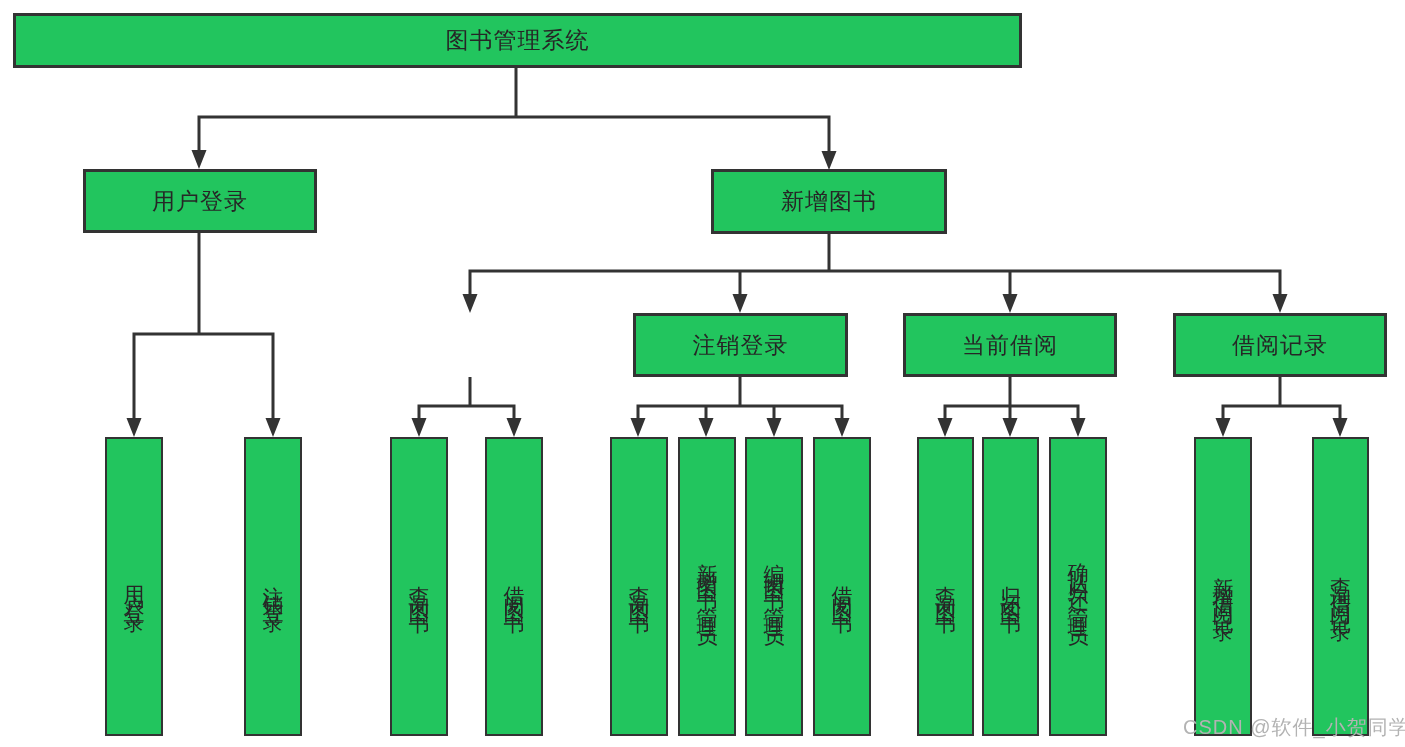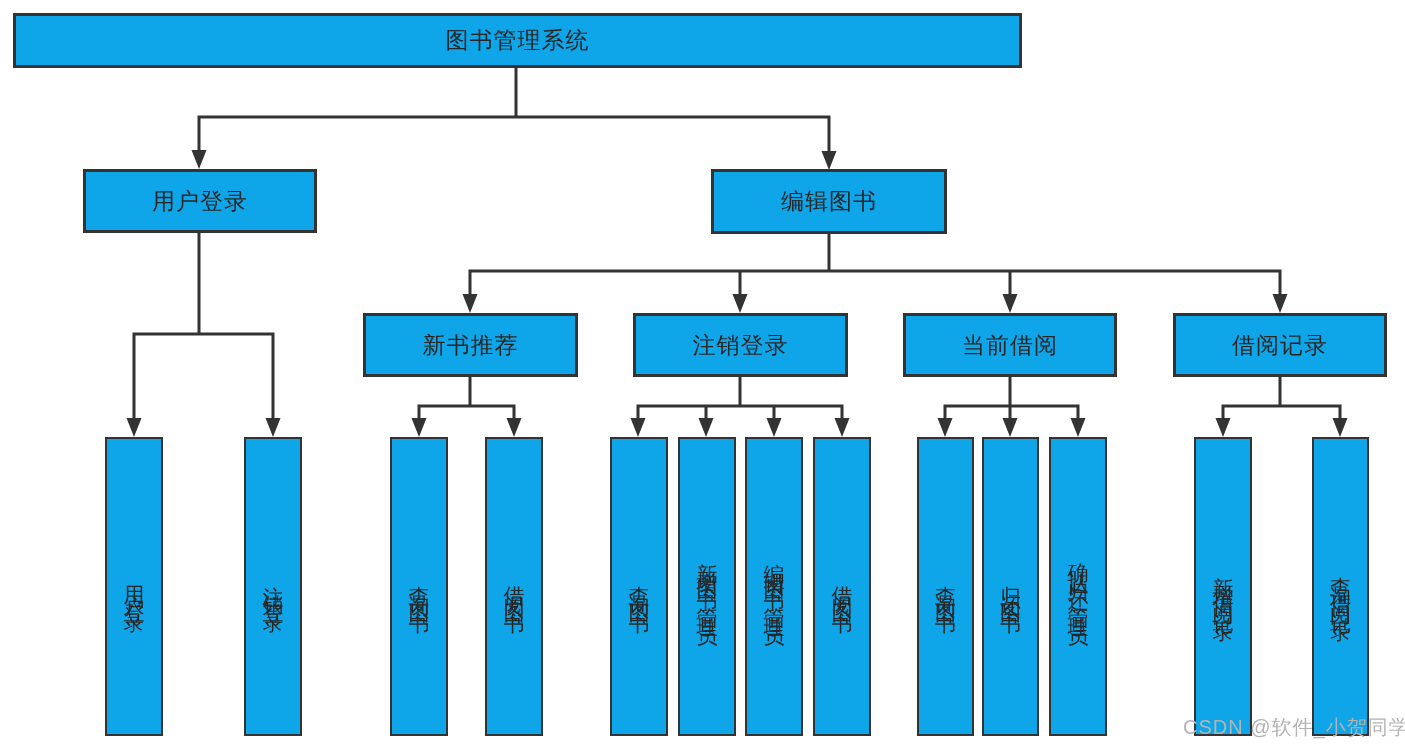--- a/index.html
+++ b/index.html
@@ -13,21 +13,21 @@
   .connectors{
     position:absolute;left:0;top:0;width:1405px;height:747px;
     z-index:1;
   }
   .ln{stroke:#333333;stroke-width:3;fill:none;}
   .tri{fill:#333333;stroke:none;}
   .box{
     position:absolute;
     box-sizing:border-box;
     border:3px solid #333333;
-    background:#0ea5e9;
+    background:#22c55e;
     display:flex;align-items:center;justify-content:center;
     color:#262626;
     z-index:2;
   }
   .hbox{font-size:23px;letter-spacing:1px;}
   .leaf{border-width:2.5px;font-size:21px;}
   .leaf .vtxt{
     writing-mode:vertical-rl;
     text-orientation:mixed;
     letter-spacing:9px;
@@ -93,26 +93,23 @@
   </svg>
 
   <div class="box hbox" style="left:13px;top:13px;width:1009px;height:55px">
     <span>图书管理系统</span>
   </div>
 
   <div class="box hbox" style="left:83px;top:169px;width:234px;height:64px">
     <span>用户登录</span>
   </div>
   <div class="box hbox" style="left:711px;top:169px;width:236px;height:65px">
-    <span>编辑图书</span>
+    <span>新增图书</span>
   </div>
 
-  <div class="box hbox" style="left:363px;top:313px;width:215px;height:64px">
-    <span>新书推荐</span>
-  </div>
   <div class="box hbox" style="left:633px;top:313px;width:215px;height:64px">
     <span>注销登录</span>
   </div>
   <div class="box hbox" style="left:903px;top:313px;width:214px;height:64px">
     <span>当前借阅</span>
   </div>
   <div class="box hbox" style="left:1173px;top:313px;width:214px;height:64px">
     <span>借阅记录</span>
   </div>
 

